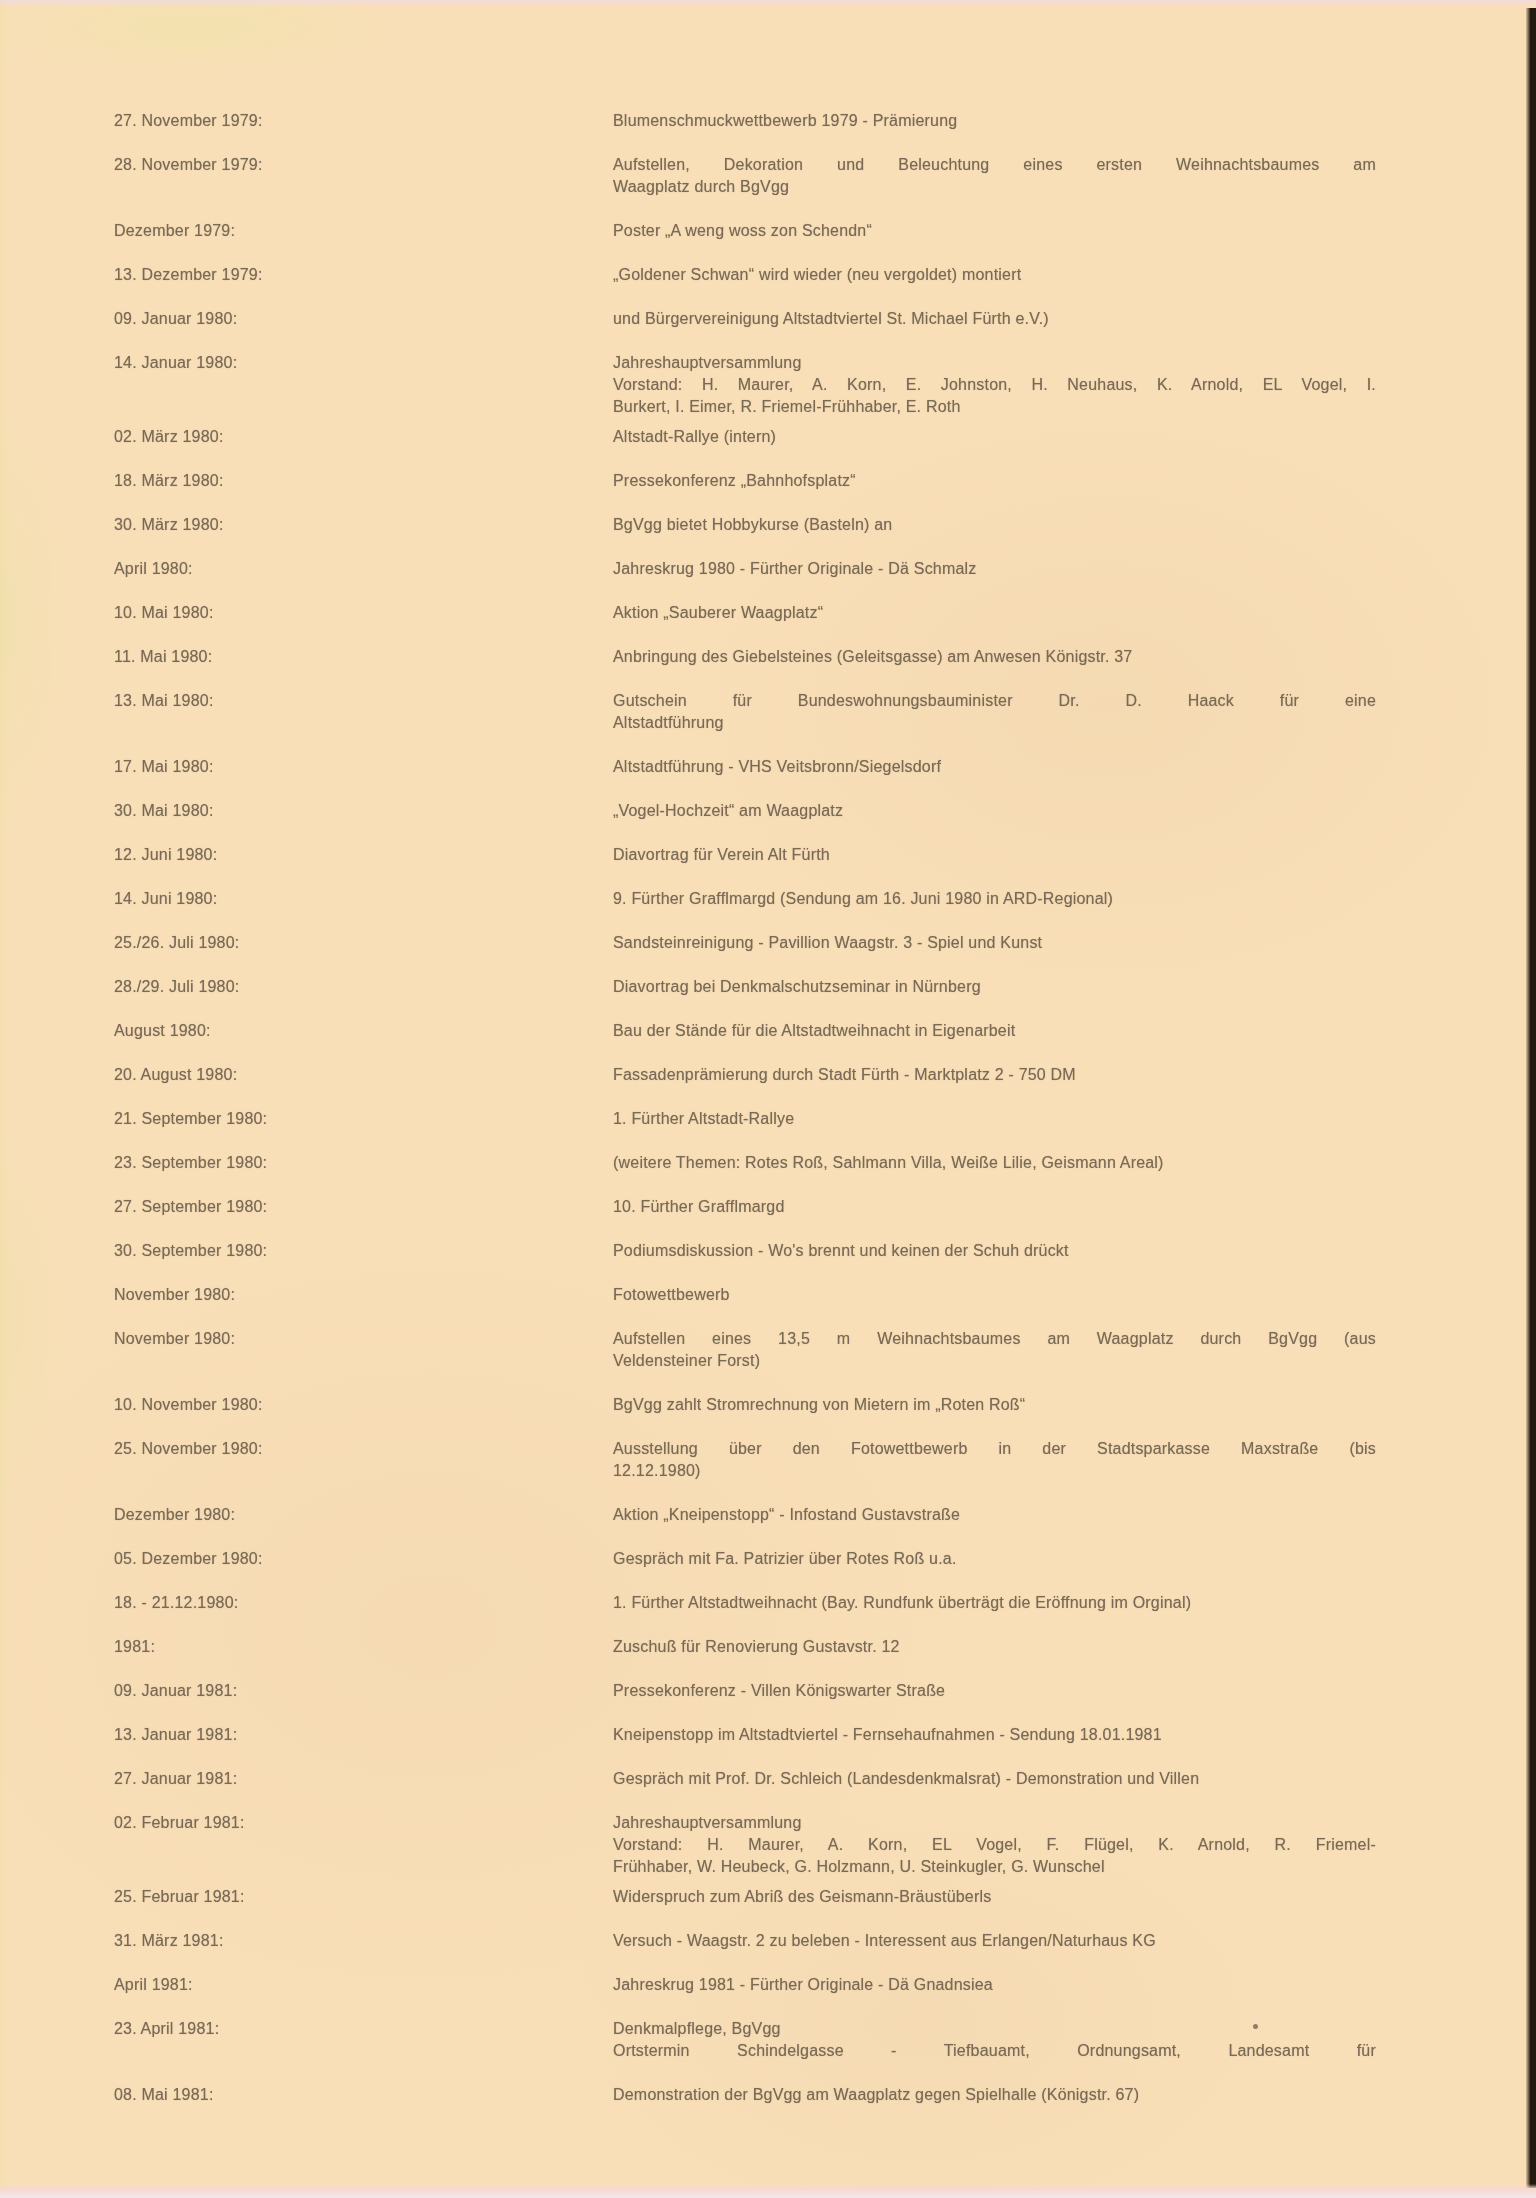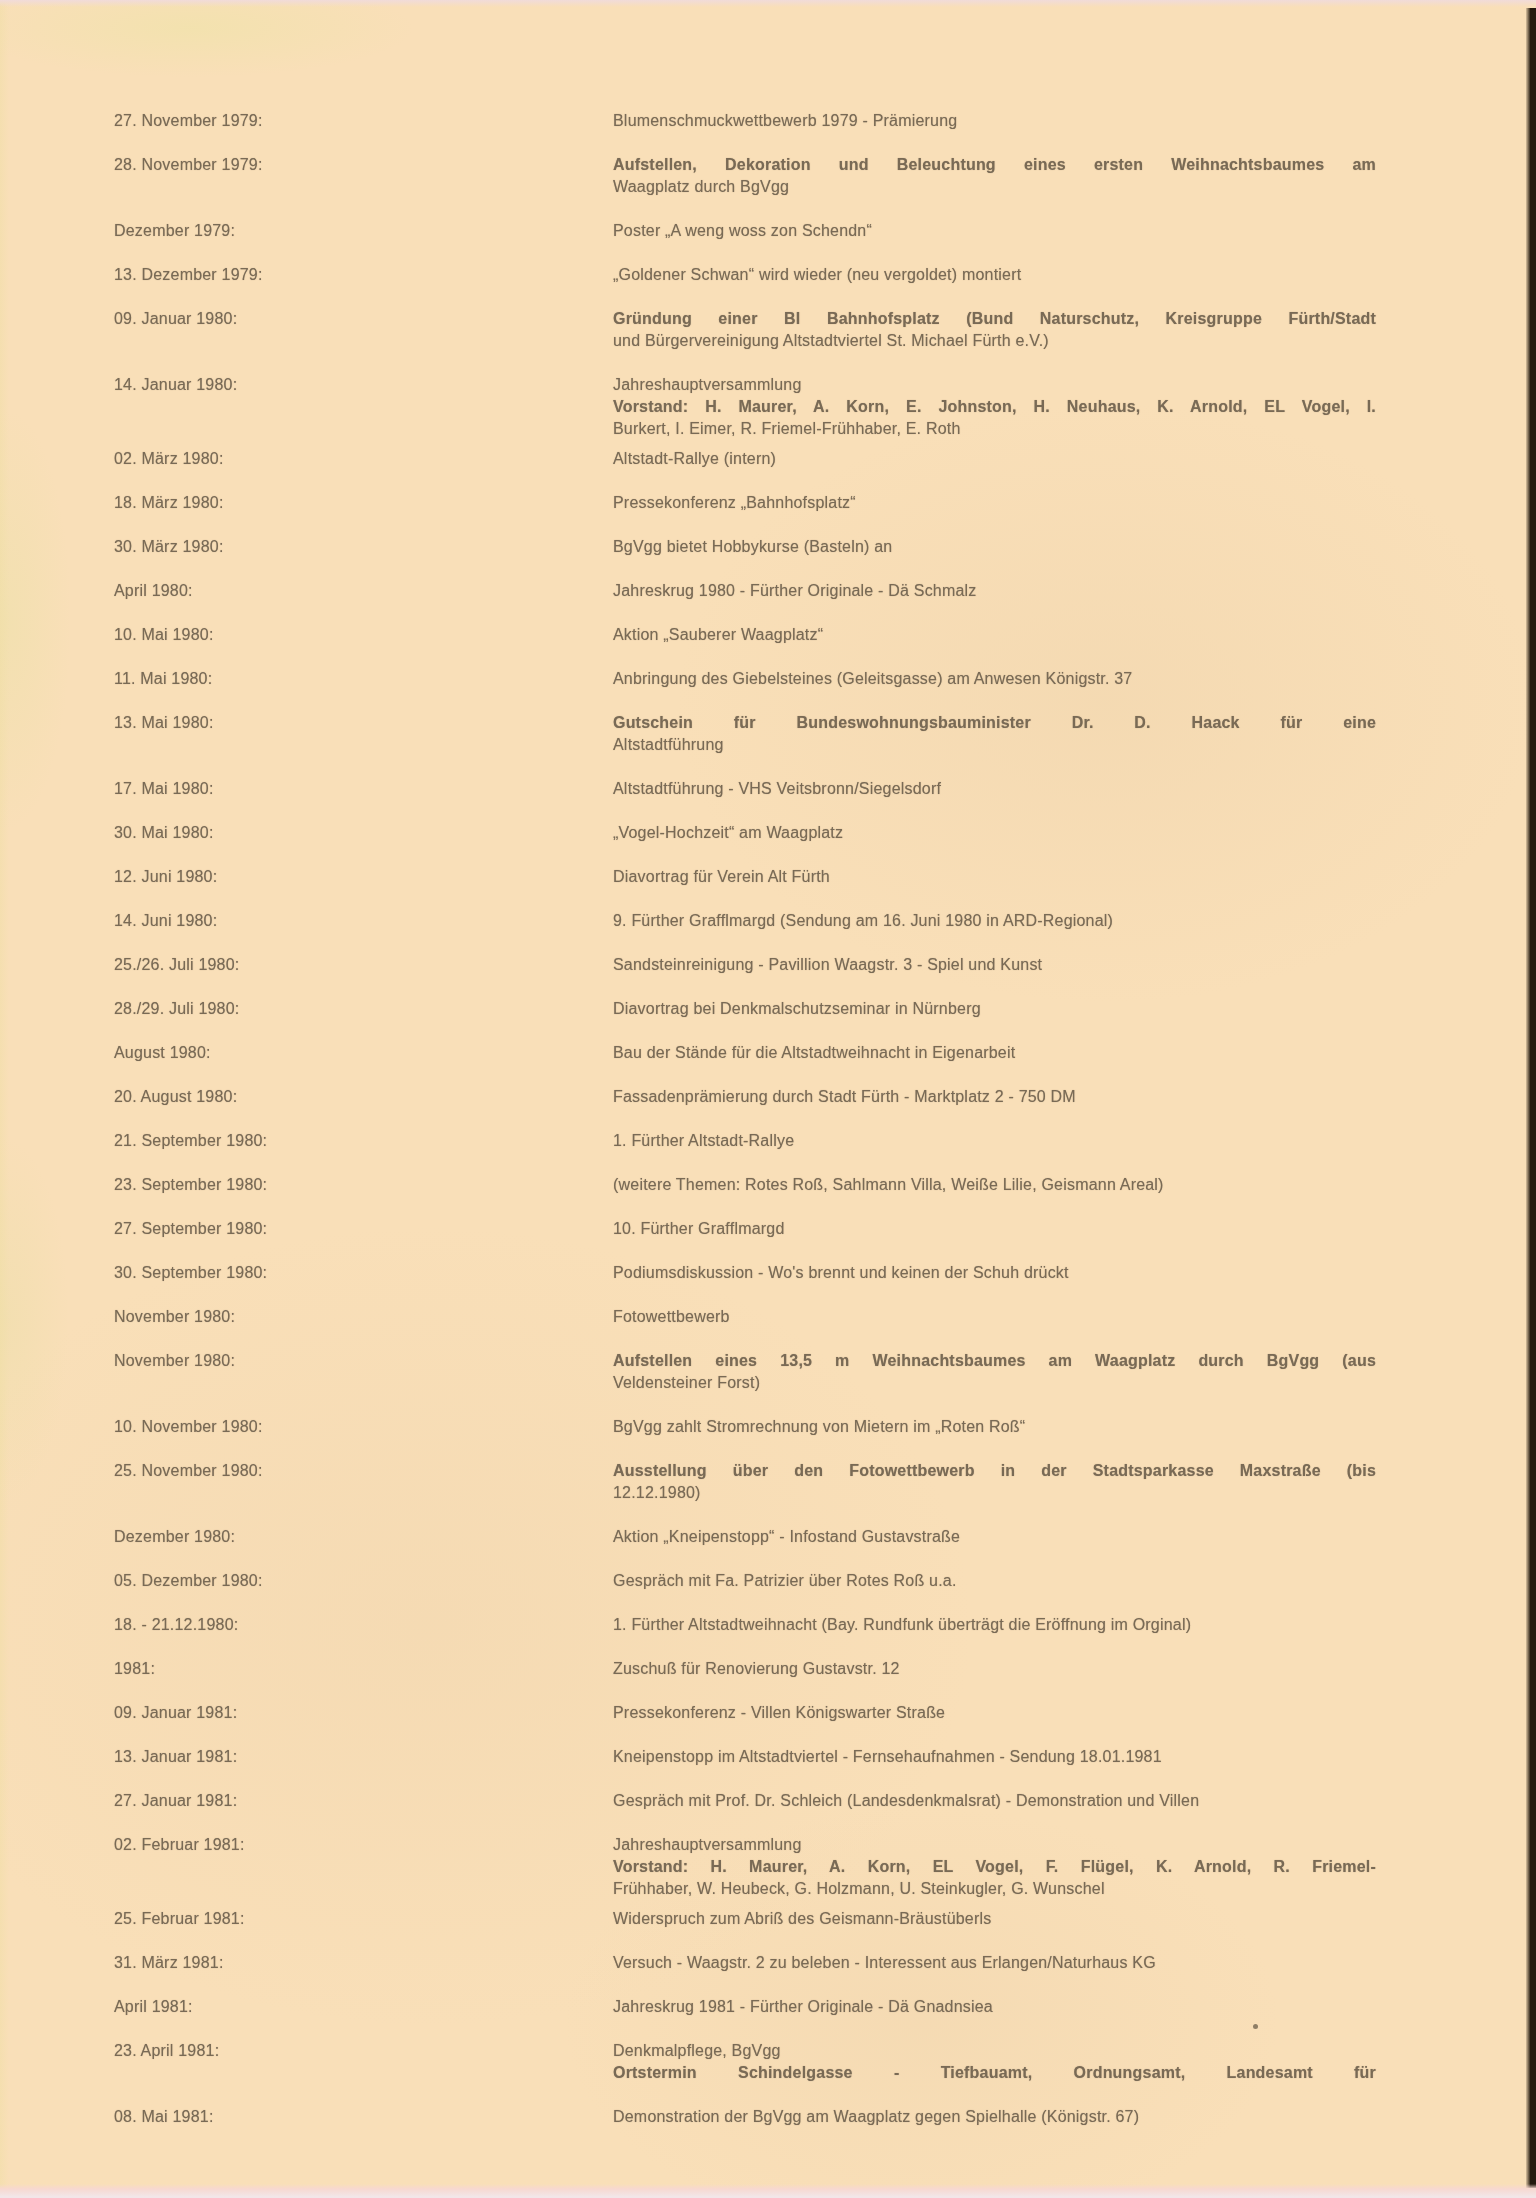--- a/index.html
+++ b/index.html
@@ -68,21 +68,20 @@
   }
   .desc {
     flex: 0 0 810px;
     width: 810px;
   }
   .desc-line { white-space: nowrap; margin-left: 47px; }
   .desc-line.j {
     white-space: normal;
     text-align: justify;
     text-align-last: justify;
-    font-weight: bold;
   }
   .ink-speck {
     position: absolute;
     left: 1253px;
     top: 2024px;
     width: 5px;
     height: 5px;
     border-radius: 50%;
     background: #7d6d57;
     opacity: 0.85;
@@ -118,21 +117,20 @@
   <div class="row">
     <div class="date">13. Dezember 1979:</div>
     <div class="desc">
           <div class="desc-line">„Goldener Schwan“ wird wieder (neu vergoldet) montiert</div>
         </div>
   </div>
 
   <div class="row">
     <div class="date">09. Januar 1980:</div>
     <div class="desc">
-          <div class="desc-line j">Gründung einer BI Bahnhofsplatz (Bund Naturschutz, Kreisgruppe Fürth/Stadt</div>
           <div class="desc-line">und Bürgervereinigung Altstadtviertel St. Michael Fürth e.V.)</div>
         </div>
   </div>
 
   <div class="row tight">
     <div class="date">14. Januar 1980:</div>
     <div class="desc">
           <div class="desc-line">Jahreshauptversammlung</div>
           <div class="desc-line j">Vorstand: H. Maurer, A. Korn, E. Johnston, H. Neuhaus, K. Arnold, EL Vogel, I.</div>
           <div class="desc-line">Burkert, I. Eimer, R. Friemel-Frühhaber, E. Roth</div>

